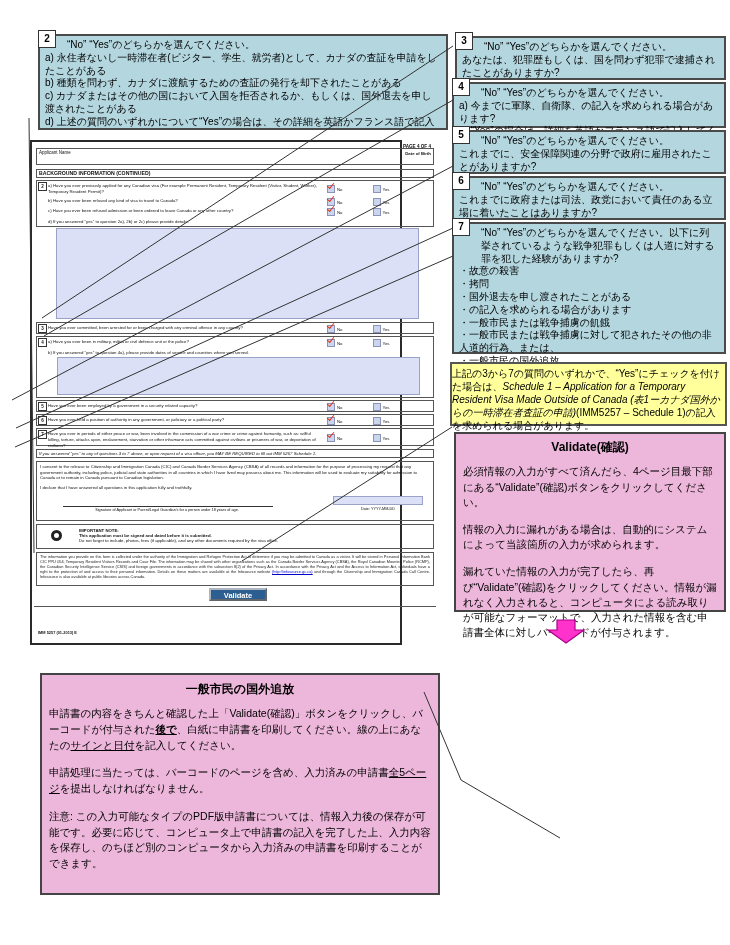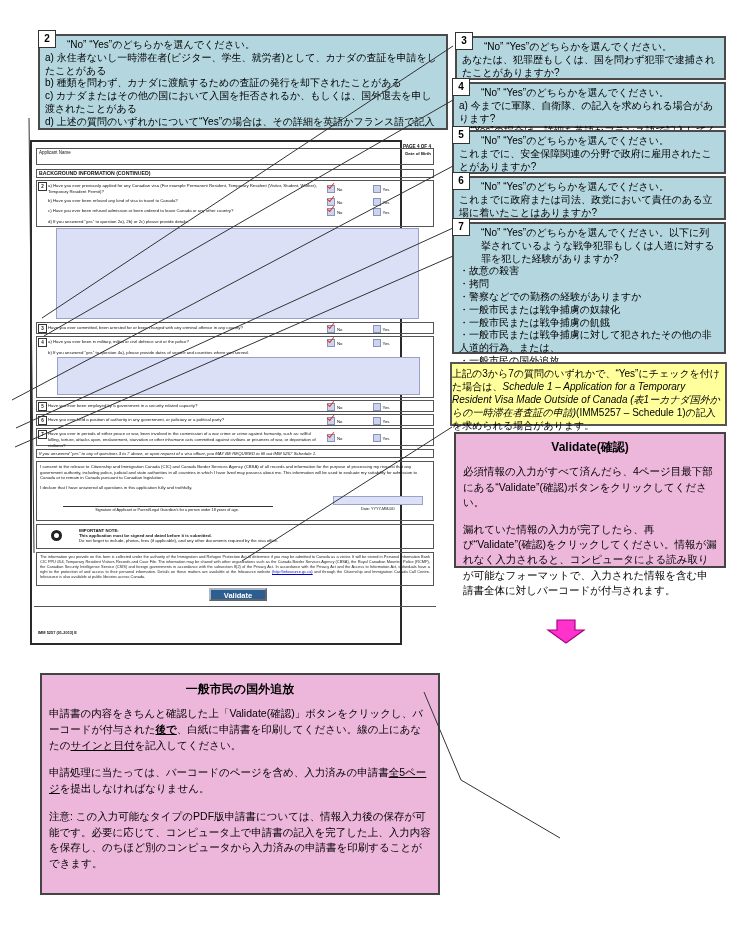--- a/index.html
+++ b/index.html
@@ -80,32 +80,33 @@
     <div class="tab">6</div>
     <div class="intro">“No” “Yes”のどちらかを選んでください。</div>
     <div>これまでに政府または司法、政党において責任のある立場に着いたことはありますか?</div>
   </div>
 
   <div class="co" style="left:452px;top:222px;width:274px;height:132px;">
     <div class="tab">7</div>
     <div class="intro">“No” “Yes”のどちらかを選んでください。以下に列挙されているような戦争犯罪もしくは人道に対する罪を犯した経験がありますか?</div>
     <div>・故意の殺害</div>
     <div>・拷問</div>
-    <div>・警察などでの勤務の経験がありますか</div>
-    <div>・一般市民または戦争捕虜の奴隷化</div>
+    <div>・国外退去を申し渡されたことがある</div>
+    <div>・の記入を求められる場合があります</div>
     <div>・一般市民または戦争捕虜の飢餓</div>
     <div>・一般市民または戦争捕虜に対して犯されたその他の非人道的行為、または、</div>
     <div>・一般市民の国外追放</div>
   </div>
 
   <div class="yellowbox" style="left:450px;top:362px;width:277px;height:64px;"><span>上記の3から7の質問のいずれかで、“Yes”にチェックを付けた場合は、</span><span style="font-style: italic;">Schedule 1 – Application for a Temporary Resident Visa Made Outside of Canada (表1ーカナダ国外からの一時滞在者査証の申請)</span><span>(IMM5257 – Schedule 1)の記入を求められる場合があります。</span></div>
 
-  <div class="pinkbox" style="left:454px;top:432px;width:272px;height:136px;">
+  <div class="pinkbox" style="left:454px;top:432px;width:272px;height:180px;">
     <div class="ttl">Validate(確認)</div>
     <p>必須情報の入力がすべて済んだら、4ページ目最下部にある“Validate”(確認)ボタンをクリックしてください。</p>
+    <p>情報の入力に漏れがある場合は、自動的にシステムによって当該箇所の入力が求められます。</p>
     <p>漏れていた情報の入力が完了したら、再び“Validate”(確認)をクリックしてください。情報が漏れなく入力されると、コンピュータによる読み取りが可能なフォーマットで、入力された情報を含む申請書全体に対しバーコードが付与されます。</p>
   </div>
 
   <div class="form z">
 
     <div class="abs fbox" style="left:4px;top:6px;width:398px;height:17px;">
       <span style="position:absolute;left:2px;top:1px;font-size:4.5px;">Applicant Name</span>
       <span style="position:absolute;right:2px;top:-5px;font-size:4.6px;font-weight:bold;">PAGE 4 OF 4</span>
       <span style="position:absolute;right:2px;top:2px;font-size:4.3px;font-weight:bold;">Date of Birth</span>
     </div>

